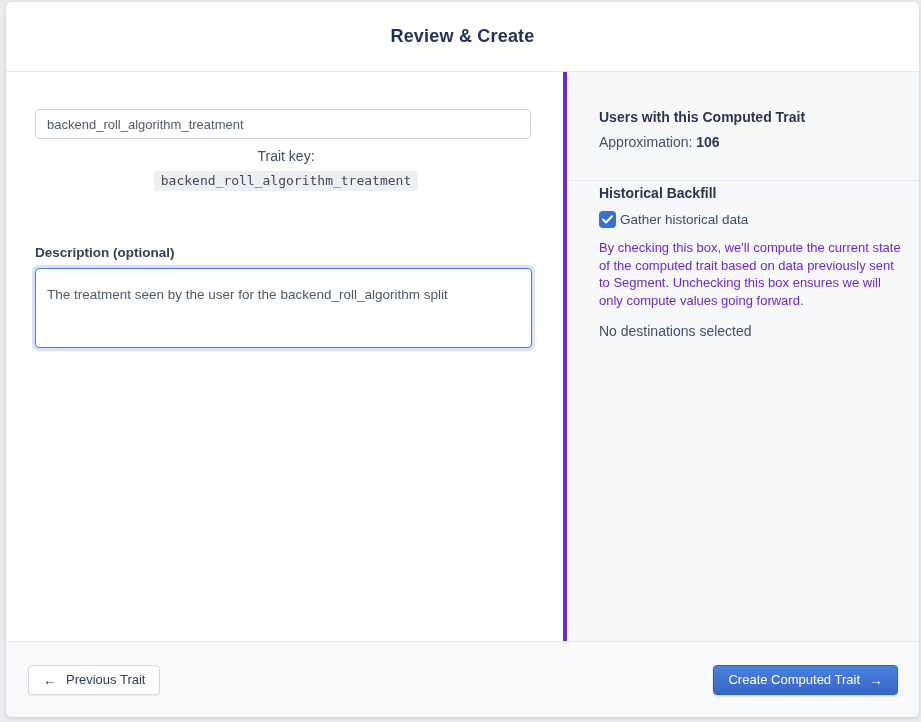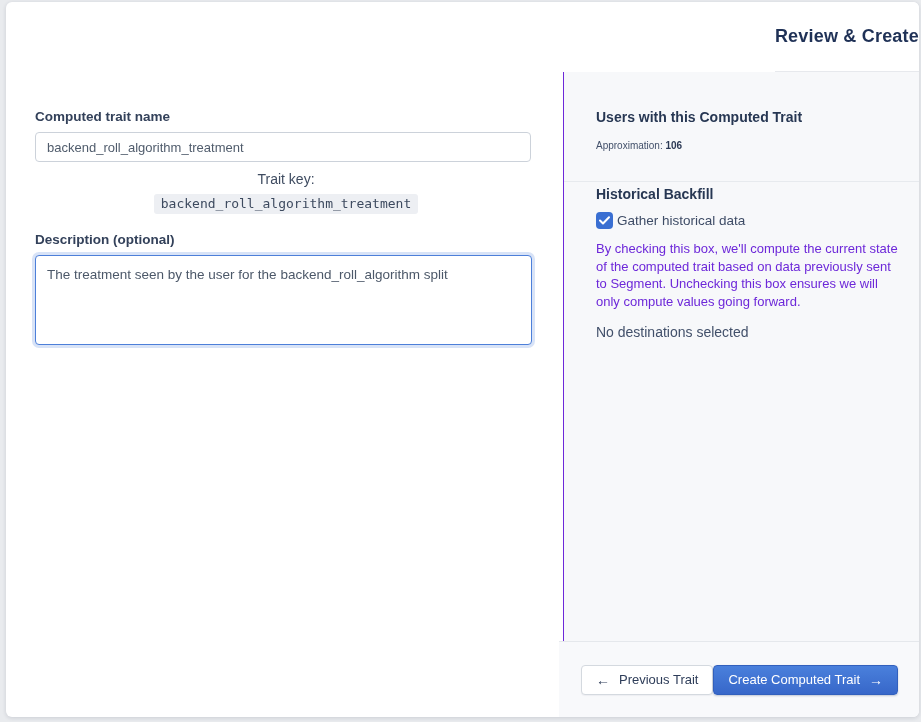--- a/index.html
+++ b/index.html
@@ -12,42 +12,41 @@
     overflow: hidden;
   }
   .card {
     position: absolute; left: 6px; top: 2px;
     width: 913px; height: 715px;
     background: #ffffff;
     border-radius: 6px;
     box-shadow: 0 1px 4px rgba(20,30,60,.14);
     display: flex; flex-direction: column;
     overflow: hidden;
-    align-items: flex-end;
   }
   .header {
     height: 70px; flex: 0 0 70px;
     background: #fff;
     border-bottom: 1px solid #e7e9ed;
     display: flex; align-items: center; justify-content: center;
   }
   .page-title {
     font-size: 18px; font-weight: bold; color: #1f3156;
     letter-spacing: .2px;
   }
   .main { flex: 1 1 auto; display: flex; min-height: 0; }
   .left-panel {
     width: 557px; flex: 0 0 557px;
     background: #fff;
     padding: 37px 26px 0 29px;
   }
   .right-panel {
     flex: 1 1 auto;
     background: #f7f8fa;
-    border-left: 1px solid #6d28d9;
+    border-left: 4px solid #6d28d9;
     padding: 37px 18px 0 32px;
   }
   .field-label {
     font-size: 13.5px; font-weight: 600; color: #33415a;
     margin-bottom: 8px;
   }
   .text-input {
     width: 496px; height: 30px;
     border: 1px solid #ccd2da; border-radius: 4px;
     background: #fff;
@@ -61,36 +60,36 @@
     font-size: 14px; color: #3f4c61;
     display: flex; align-items: center; gap: 7px; flex-direction: column;
   }
   .trait-key-chip {
     font-family: "DejaVu Sans Mono", monospace;
     font-size: 13px; color: #3d4a5f;
     background: #edeff3;
     border-radius: 3px;
     padding: 2px 7px 3px;
   }
-  .description-block { margin-top: 18px; }
+  .description-block { margin-top: 54px; }
   .textarea {
-    width: 497px; height: 90px;
+    width: 497px; height: 80px;
     border: 1px solid #4d7fd9; border-radius: 4px;
     box-shadow: 0 0 0 3px rgba(77,127,217,.22);
     background: #fff;
     font-family: "Liberation Sans", sans-serif;
     font-size: 13.5px; color: #4c5869;
-    padding: 10px 11px;
+    padding: 17px 11px;
     resize: none; outline: none; line-height: 18px;
   }
   .section-heading {
     font-size: 14px; font-weight: 700; color: #273753;
     margin: 0;
   }
-  .approx-row { margin-top: 15px; font-size: 10px; color: #42506a; }
+  .approx-row { margin-top: 9px; font-size: 14px; color: #42506a; }
   .approx-row b { color: #2c3a55; }
   .rp-divider {
     border: none; border-top: 1px solid #e7eaee;
     margin: 30px -18px 0 -32px;
   }
   .backfill-heading { margin-top: 4px; }
   .checkbox-row {
     margin-top: 10px;
     display: flex; align-items: center; gap: 4px;
   }
@@ -145,21 +144,20 @@
 
 <div class="card">
 
   <div class="header">
     <div class="page-title">Review &amp; Create</div>
   </div>
 
   <div class="main">
 
     <div class="left-panel">
-      <div class="field-label">Computed trait name</div>
       <input class="text-input" type="text" value="backend_roll_algorithm_treatment" style="">
       <div class="trait-key-row">
         <span>Trait key:</span>
         <span class="trait-key-chip">backend_roll_algorithm_treatment</span>
       </div>
 
       <div class="description-block">
         <div class="field-label">Description (optional)</div>
         <textarea class="textarea" style="">The treatment seen by the user for the backend_roll_algorithm split</textarea>
       </div>

